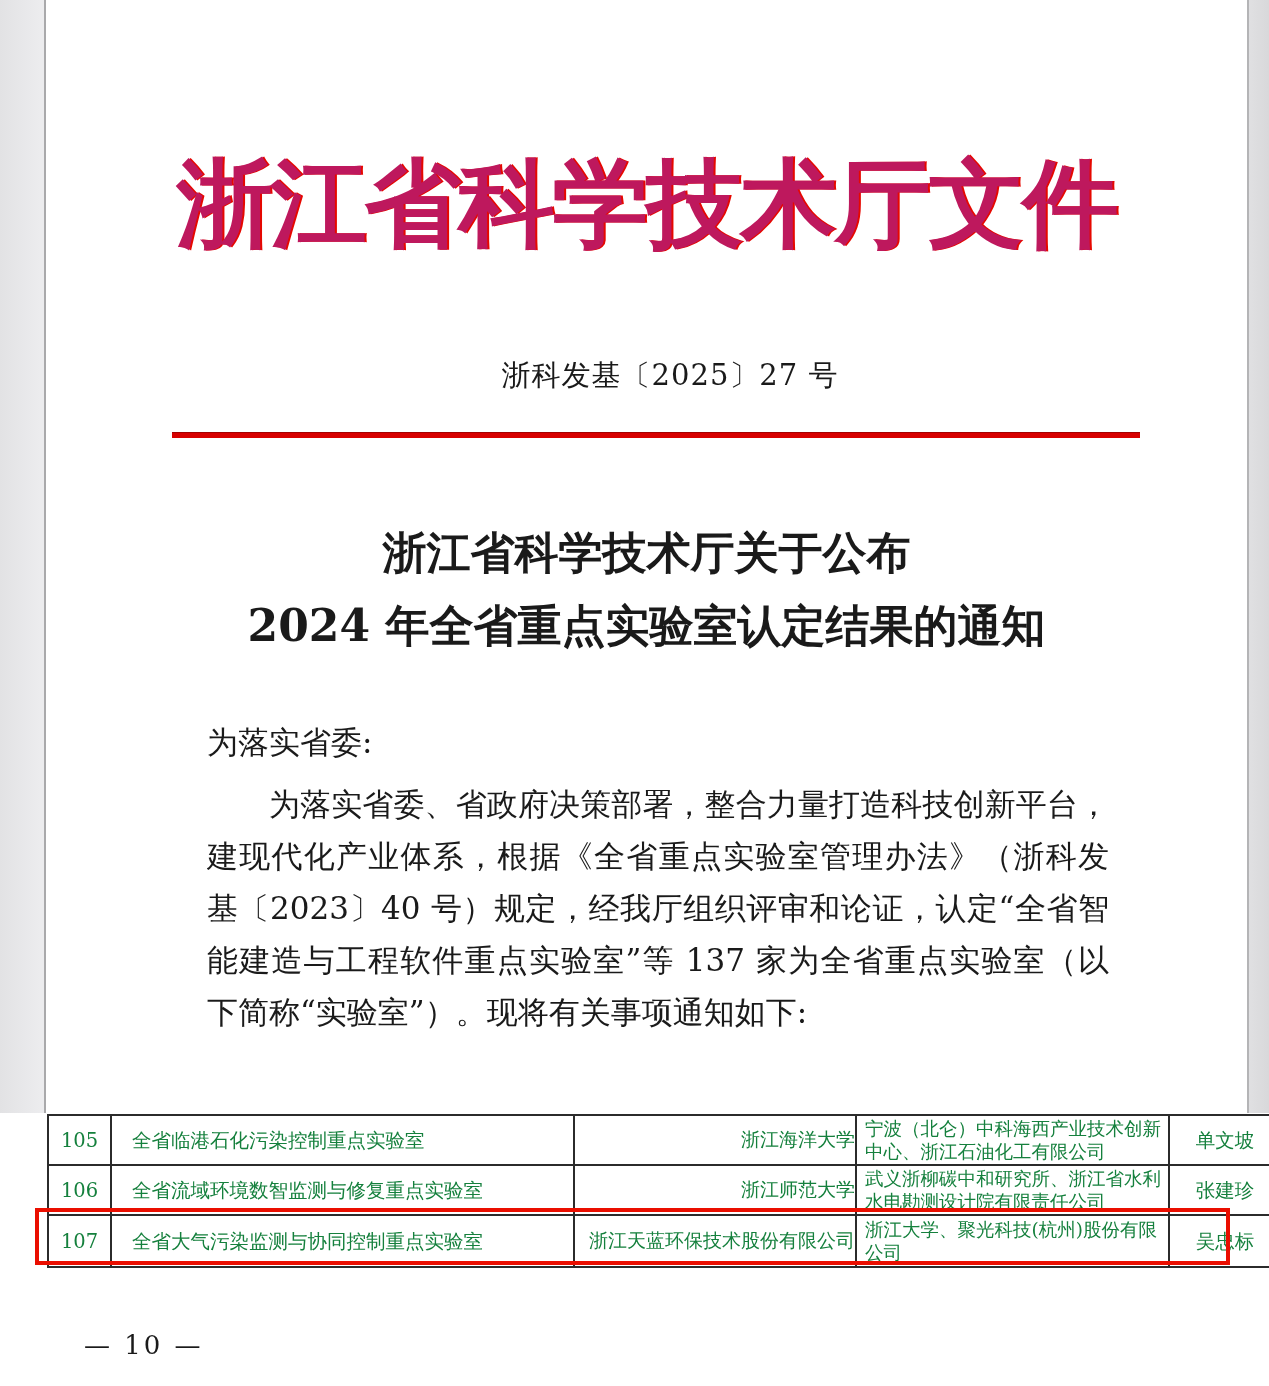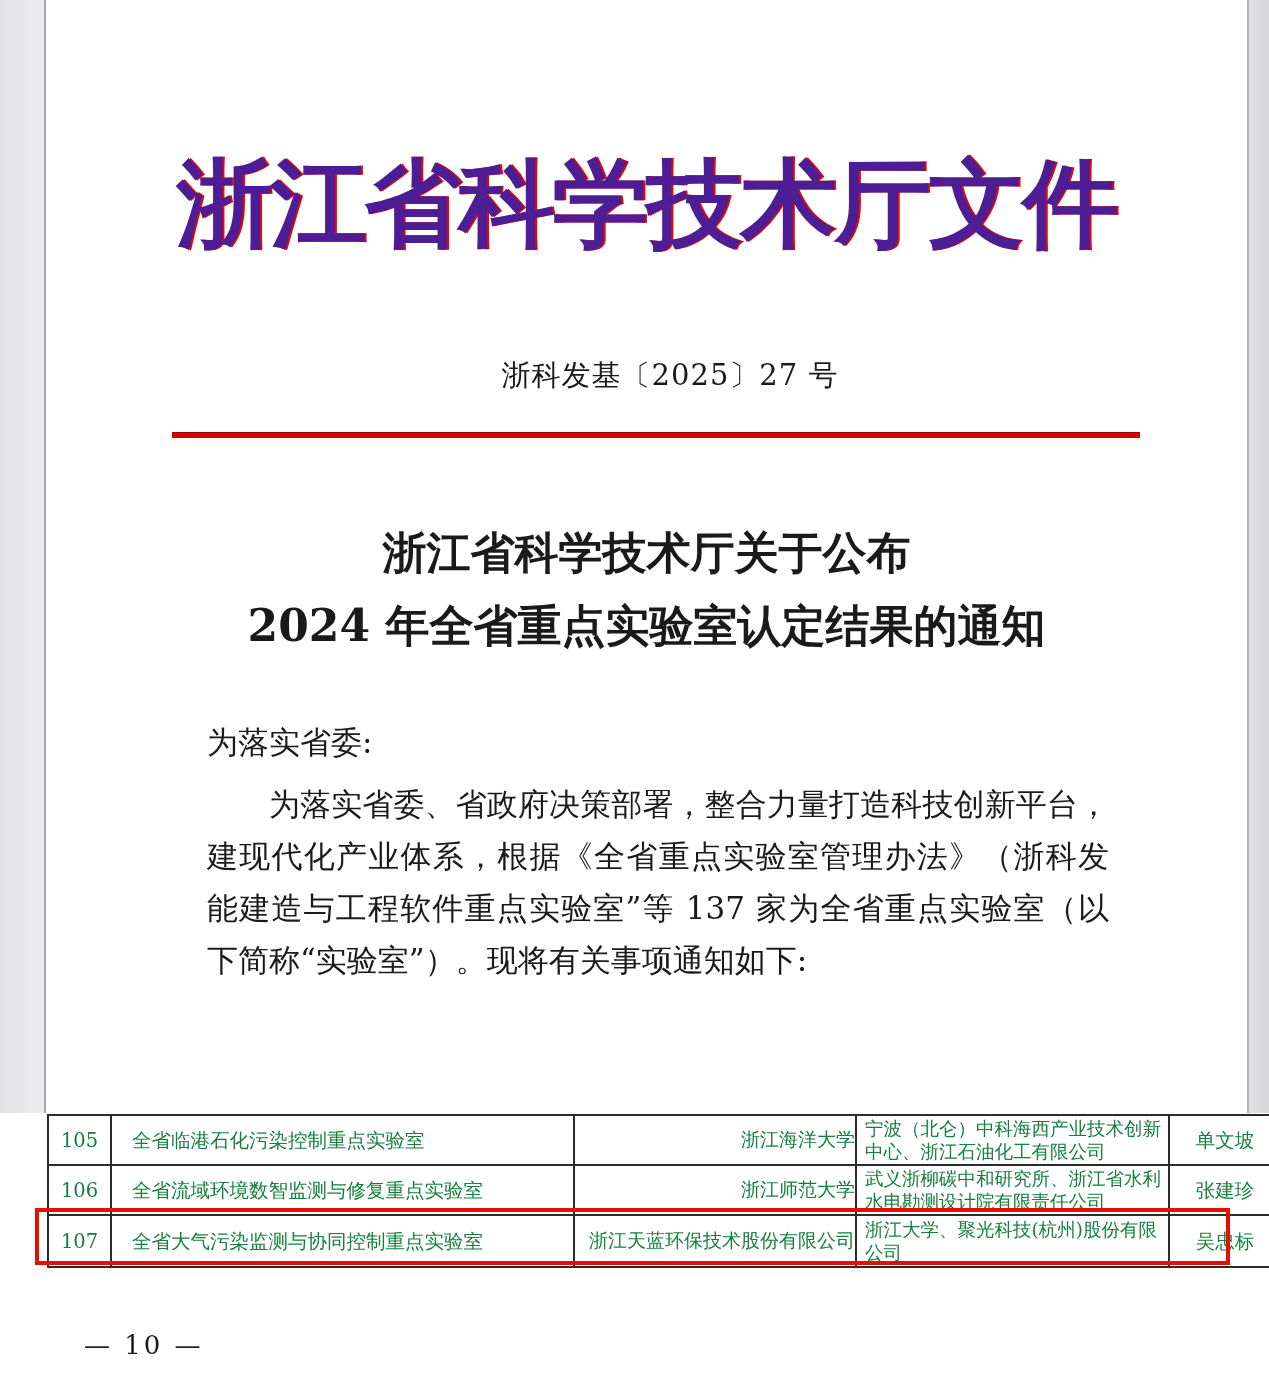--- a/index.html
+++ b/index.html
@@ -20,21 +20,21 @@
   }
   
   .bottom-sheet{
     position:absolute; left:0; top:1113px; width:1269px; height:273px;
     background:#fff;
   }
 
   .letterhead{
     position:absolute; left:0; top:138px; width:100%;
     text-align:center; font-size:96px; line-height:132px; font-weight:bold;
-    letter-spacing:-2px; color:#4c1d95;
+    letter-spacing:-2px; color:#be185d;
     text-shadow:2px 0 0 #e60800;
     white-space:nowrap;
   }
   .doc-number{
     position:absolute; left:0; top:356px; width:100%;
     text-align:center; font-size:29px; letter-spacing:1px;padding-left:47px;
   }
   .red-rule{
     position:absolute; left:126px; top:432px; width:968px; height:6px;
     background:#d70000; border-top:1px solid #a40000;
@@ -104,20 +104,21 @@
 
     <div class="notice-title nt1">浙江省科学技术厅关于公布</div>
 
     <div class="notice-title nt2">2024 年全省重点实验室认定结果的通知</div>
 
     <div class="salutation">为落实省委:</div>
 
     <div class="body-text">
       <div class="jline indent">为落实省委、省政府决策部署，整合力量打造科技创新平台，</div>
       <div class="jline">建现代化产业体系，根据《全省重点实验室管理办法》（浙科发</div>
+      <div class="jline">基〔2023〕40 号）规定，经我厅组织评审和论证，认定“全省智</div>
       <div class="jline">能建造与工程软件重点实验室”等 137 家为全省重点实验室（以</div>
       <div class="lastline">下简称“实验室”）。现将有关事项通知如下:</div>
     </div>
 
   </div>
 
   <div class="bottom-sheet">
     <table class="lab-table">
       <tbody>
         <tr class="r1">

